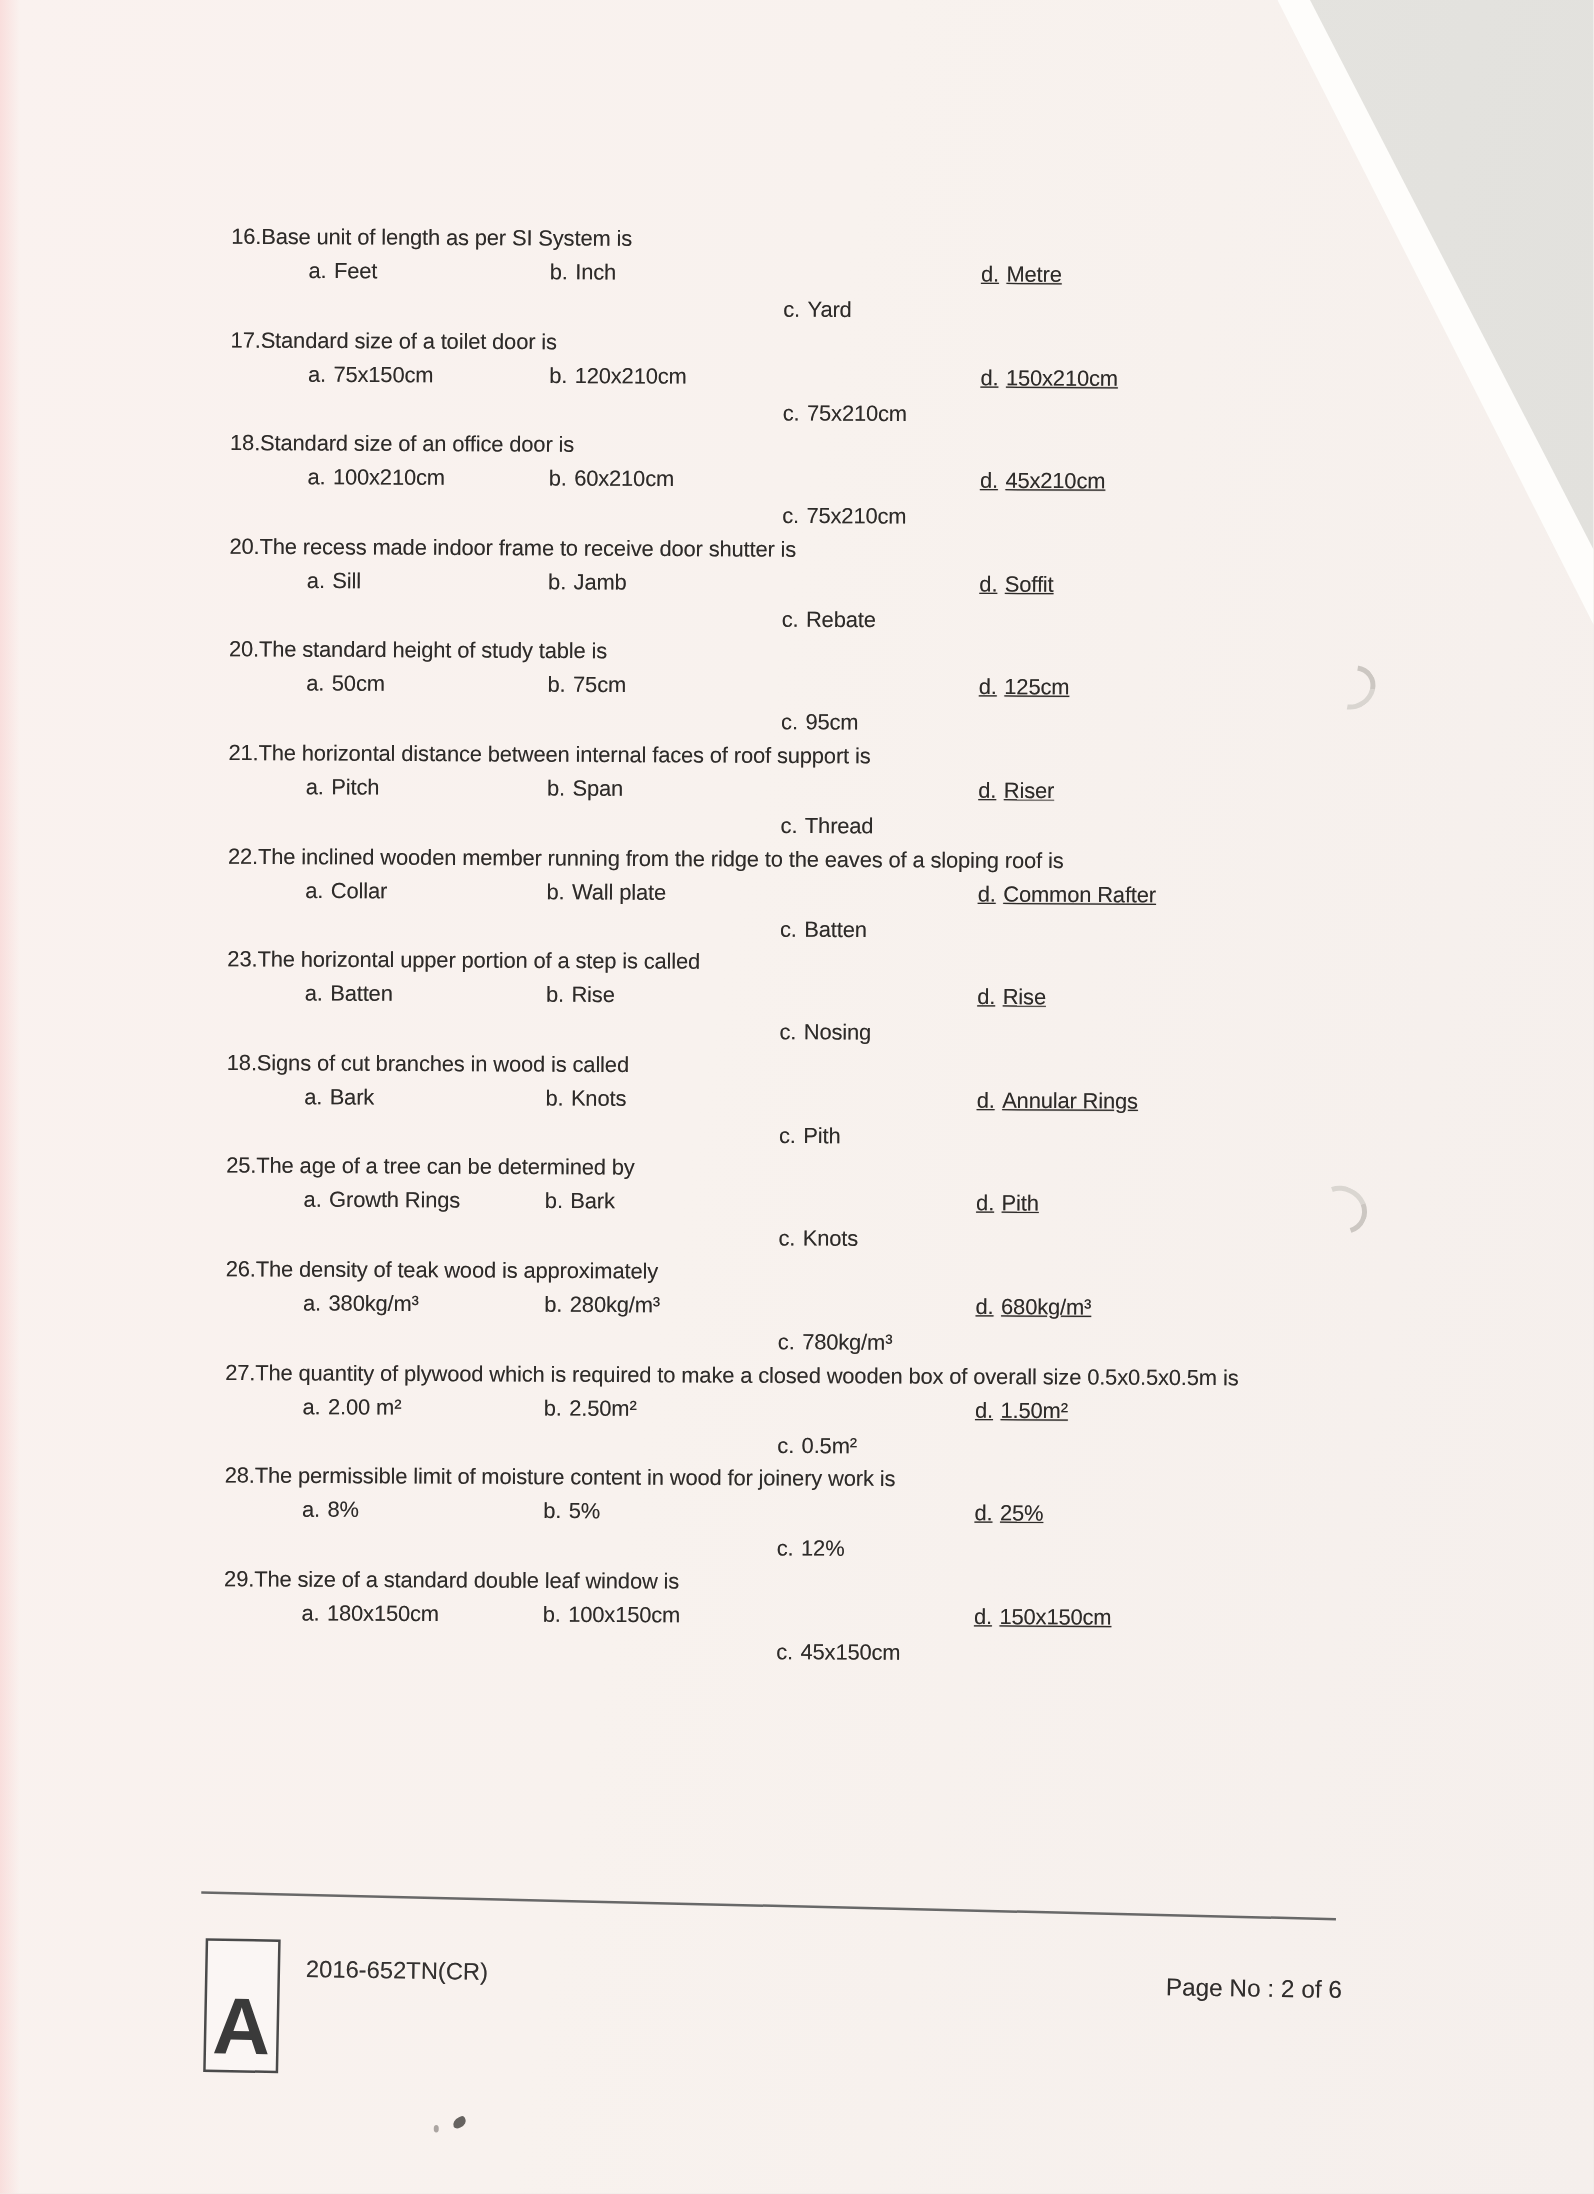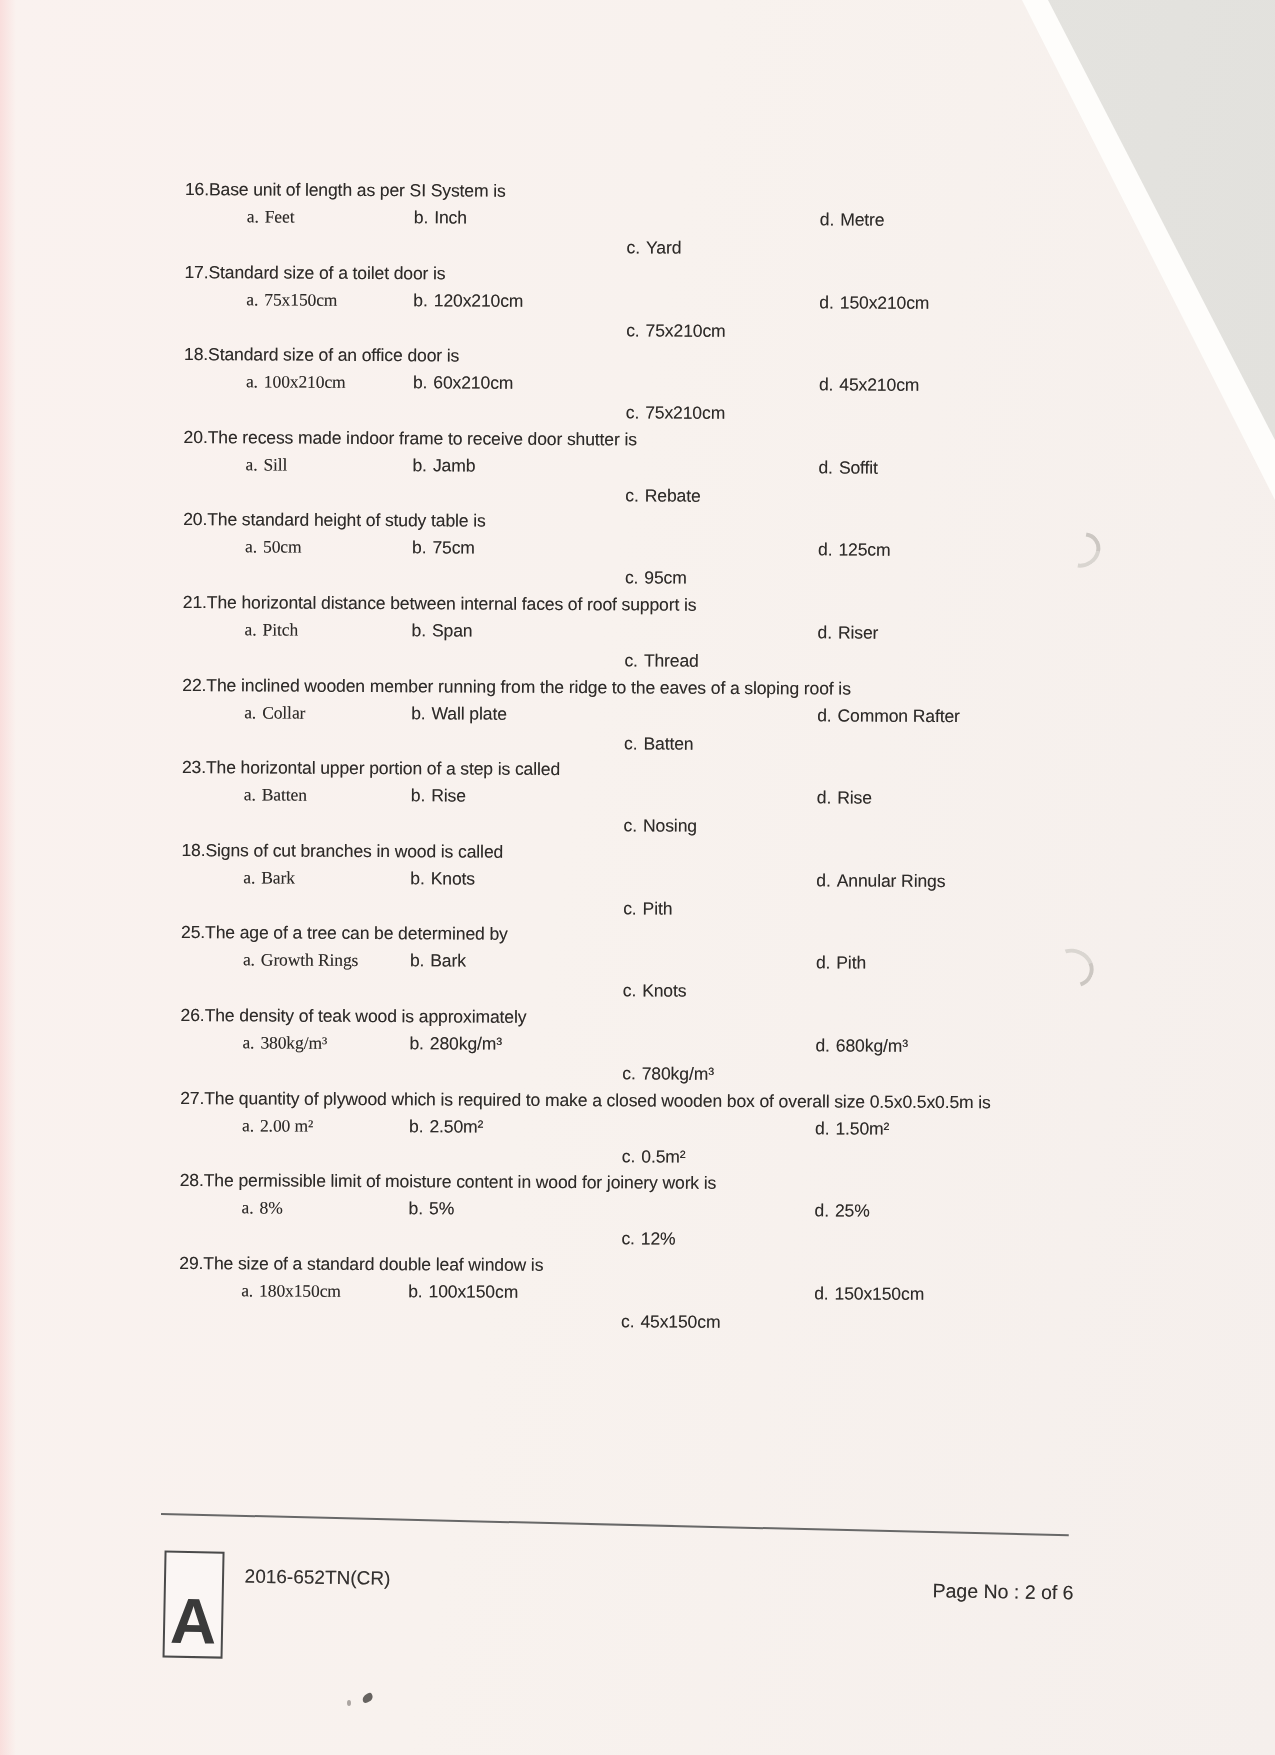--- a/index.html
+++ b/index.html
@@ -34,21 +34,21 @@
   .question{position:absolute;left:185px;width:920px;}
   .q-line{
     font-size:17.5px;line-height:22px;color:#2d2b29;white-space:nowrap;
     letter-spacing:-0.1px;text-shadow:0 0 0.5px rgba(62,52,46,0.45);
   }
   .options{position:relative;height:24px;margin-top:6px;}
   .option{
     position:absolute;top:0;font-size:17.5px;color:#2d2b29;white-space:nowrap;
     letter-spacing:-0.1px;text-shadow:0 0 0.5px rgba(62,52,46,0.45);
   }
-  .opt-a{left:62px;font-family:Liberation Serif, serif;} .opt-b{left:229px;text-align:center;} .opt-c{left:442px;margin-top:29px;} .opt-d{left:635px;}
+  .opt-a{left:62px;} .opt-b{left:255px;text-align:center;} .opt-c{left:442px;margin-top:29px;} .opt-d{left:600px;text-decoration:underline;}
   .opt-label{margin-right:6px;}
   
   .footer-line{
     position:absolute;left:168px;top:1513px;width:908px;height:2px;background:#686868;
     transform:rotate(1.05deg);transform-origin:left center;
   }
   .variant-box{
     position:absolute;left:171px;top:1551px;width:56px;height:103px;
     border:2px solid #4a4a4a;background:rgba(255,255,255,0.35);
     transform:rotate(0.8deg);

